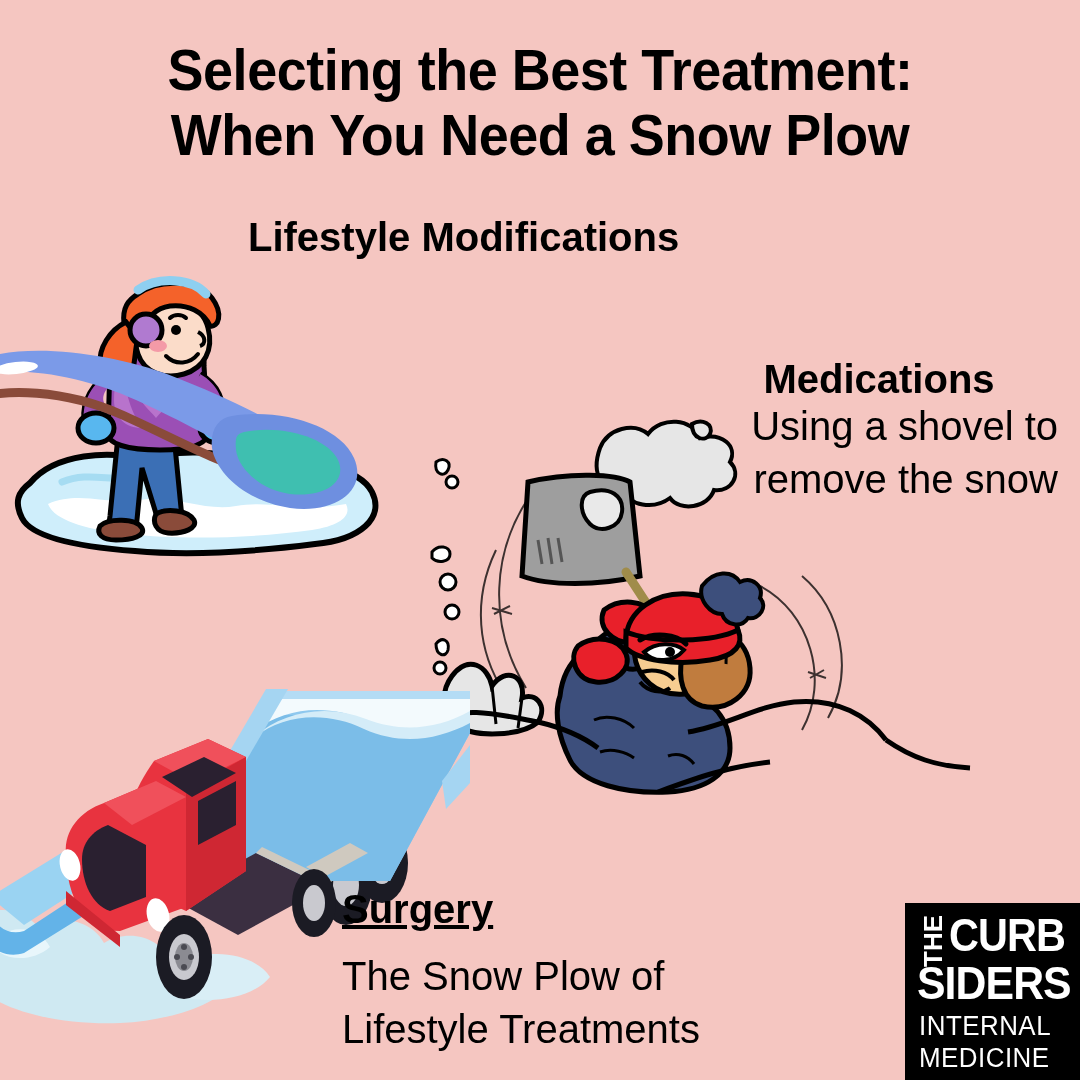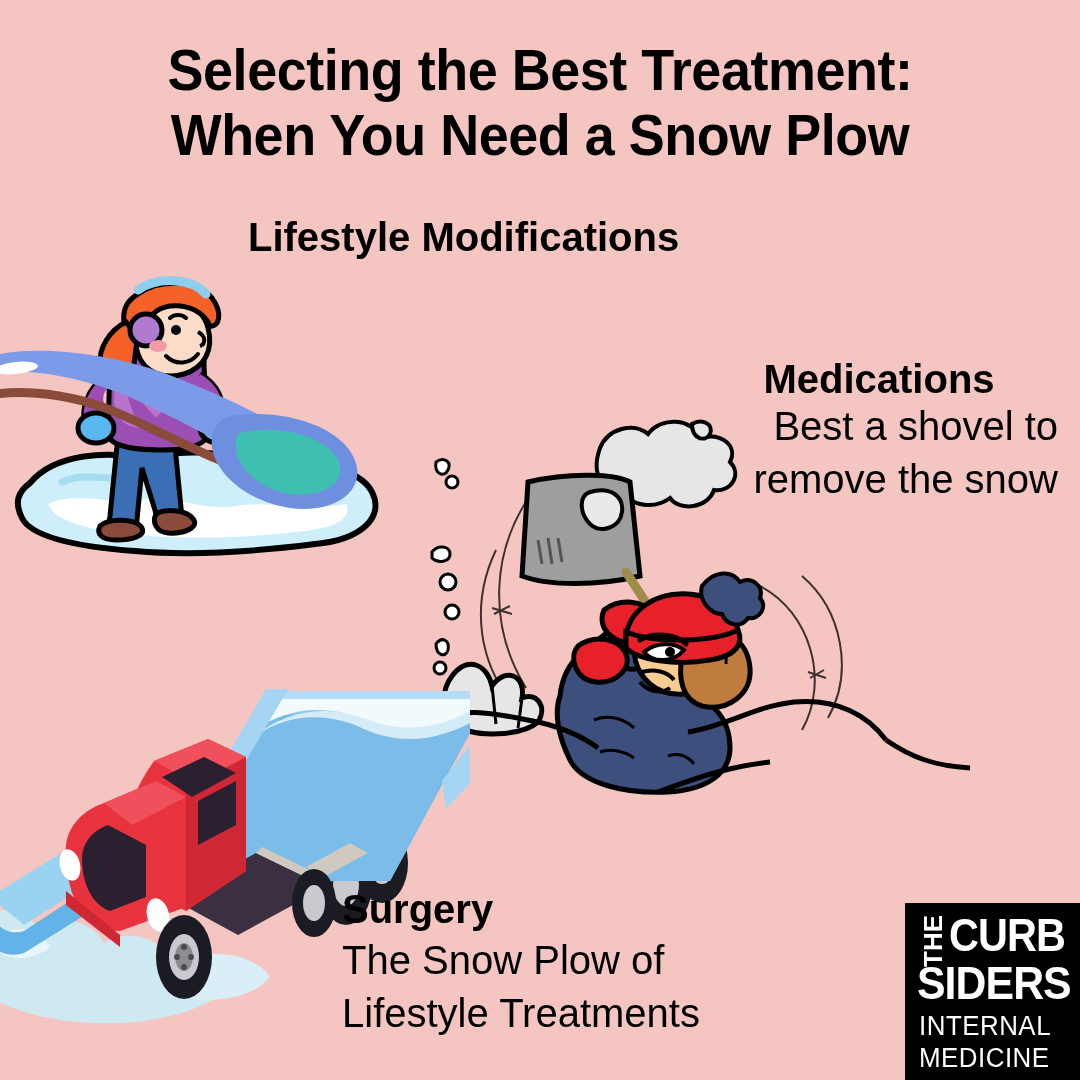--- a/index.html
+++ b/index.html
@@ -26,21 +26,21 @@
   .callout .head{font-weight:700;font-size:40px;line-height:1.05;white-space:nowrap;}
   .callout .body{font-weight:400;font-size:40px;line-height:1.32;white-space:pre-line;}
 
   #c-lifestyle{left:248px;top:216px;text-align:right;}
   #c-lifestyle .head{margin-bottom:4px;}
 
   #c-meds{left:700px;top:358px;text-align:right;width:358px;}
   #c-meds .head{text-align:center;}
 
   #c-surgery{left:342px;top:888px;text-align:left;}
-  #c-surgery .head{margin-bottom:4px;}
+  #c-surgery .head{margin-bottom:20px;text-decoration:underline;}
 
   
   #logo{
     position:absolute;left:905px;top:903px;width:175px;height:177px;
     background:#000;overflow:hidden;
   }
   #logo .row1{position:absolute;left:12px;top:12px;width:152px;height:48px;}
   #logo .the{
     position:absolute;left:-10px;top:13px;
     transform:rotate(-90deg);transform-origin:50% 50%;
@@ -314,21 +314,21 @@
       <ellipse cx="344" cy="218" rx="11" ry="18" fill="#c9c9cf"></ellipse>
     </g>
   </svg>
 
   <div class="callout" id="c-lifestyle">
     <div class="head">Lifestyle Modifications</div>
   </div>
 
   <div class="callout" id="c-meds">
     <div class="head">Medications</div>
-    <div class="body">Best a shovel to
+    <div class="body">Using a shovel to
 remove the snow</div>
   </div>
 
   <div class="callout" id="c-surgery">
     <div class="head">Surgery</div>
     <div class="body">The Snow Plow of
 Lifestyle Treatments</div>
   </div>
 
   <div id="logo">

